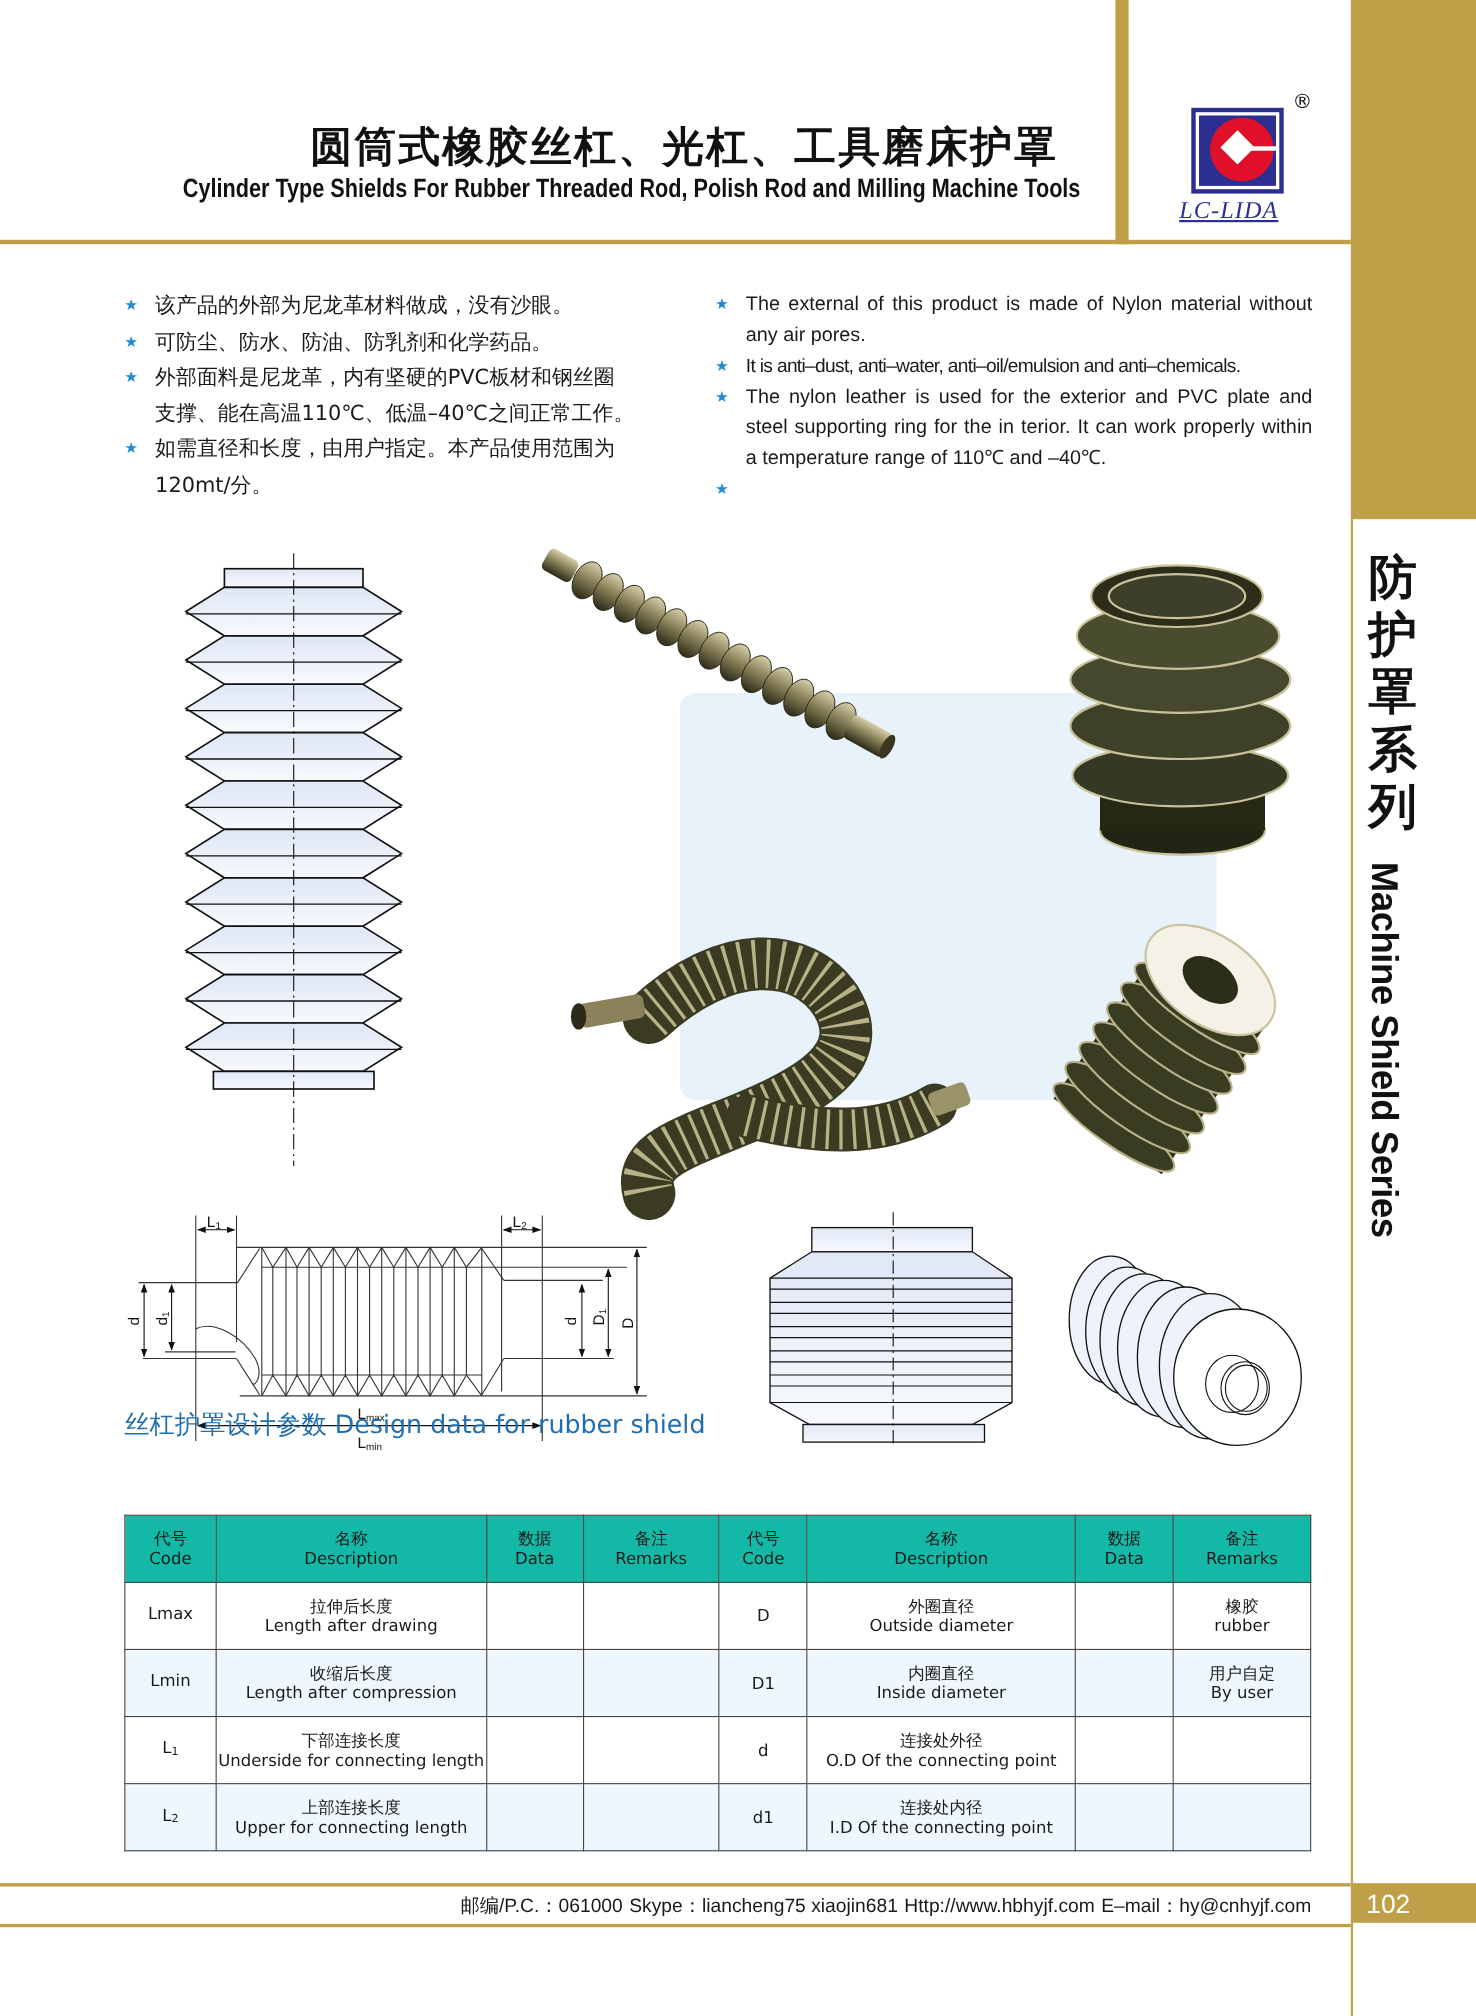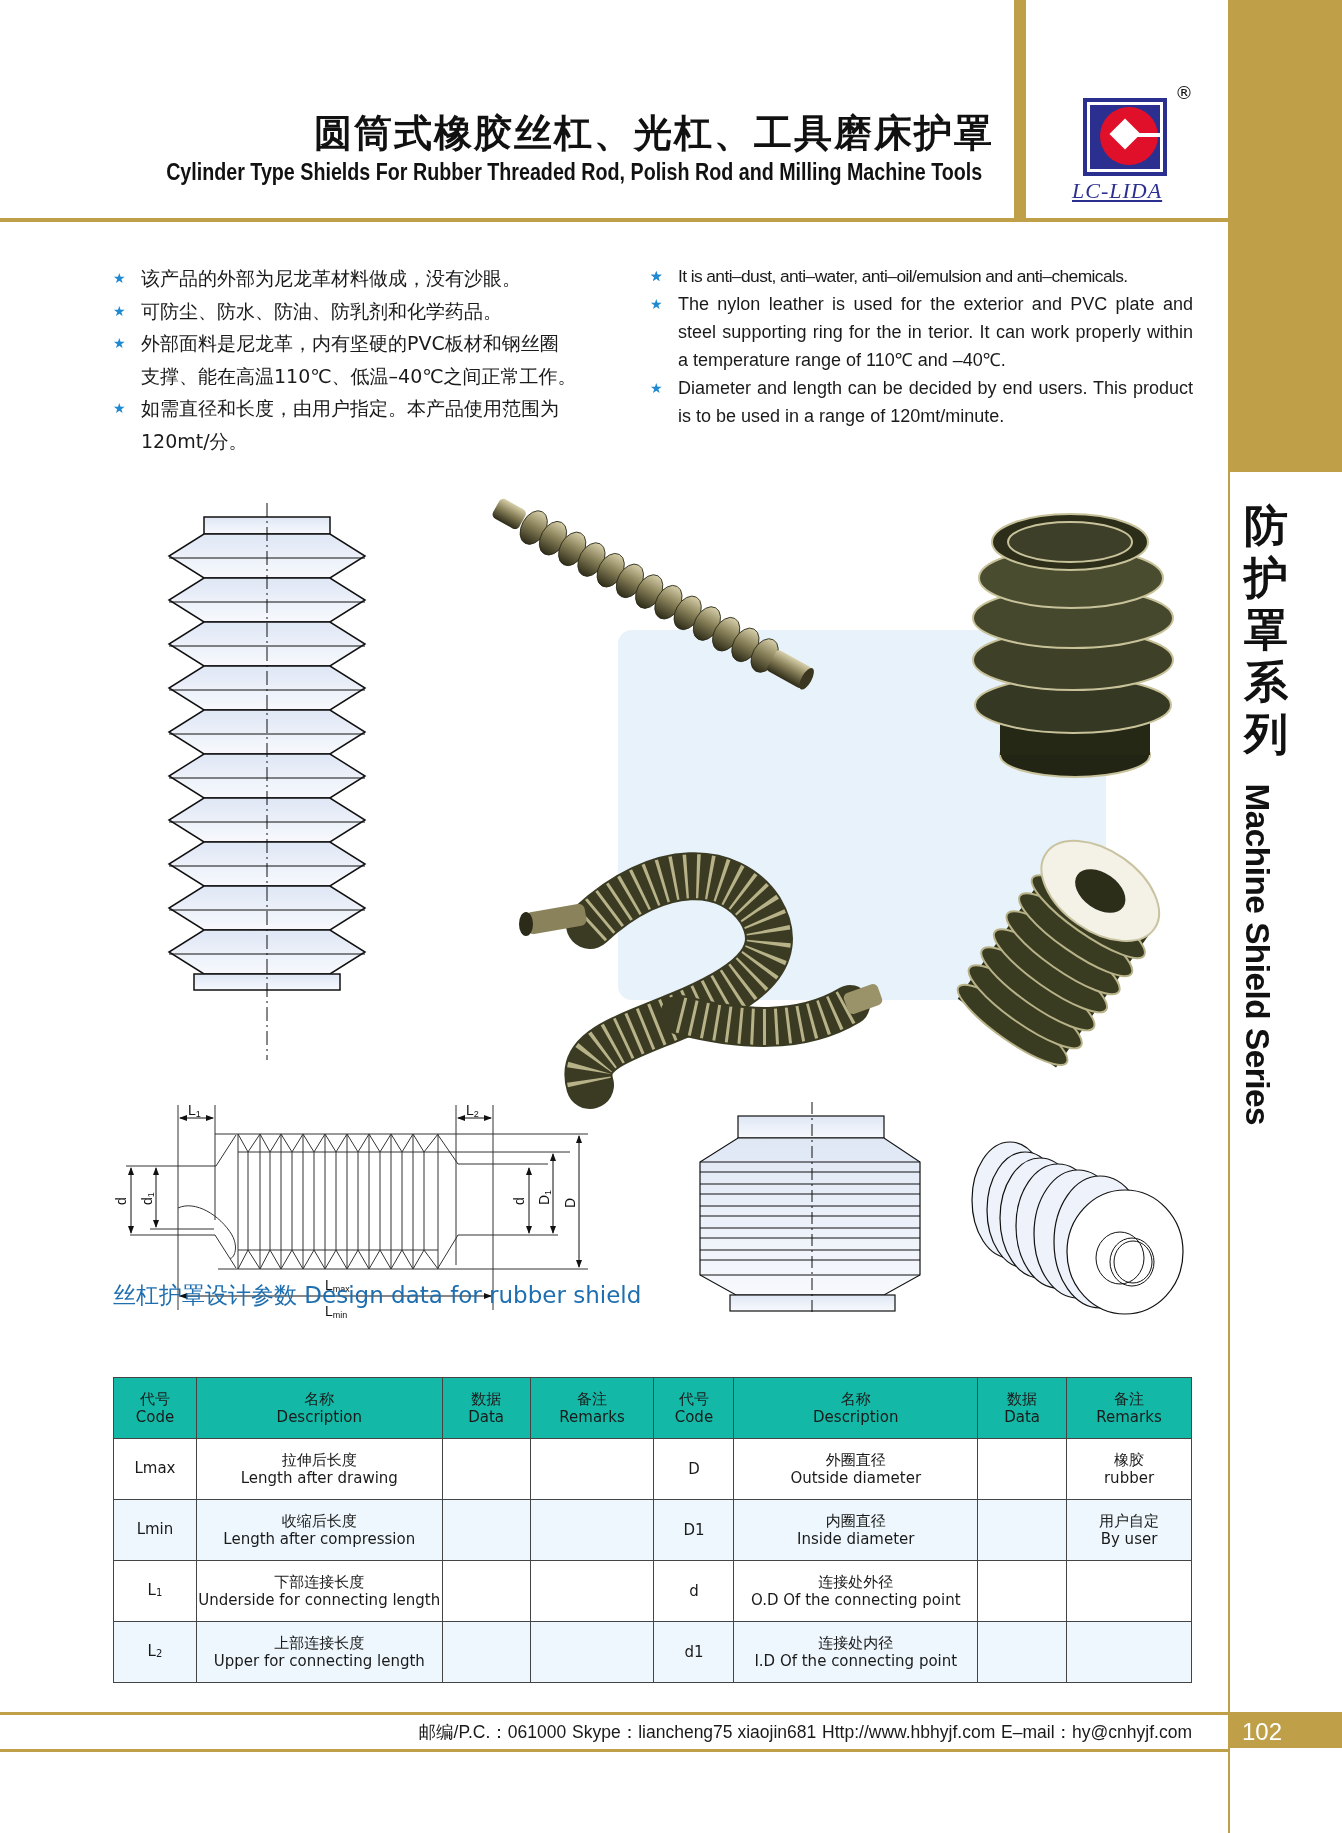--- a/index.html
+++ b/index.html
@@ -8,21 +8,21 @@
 
   .gold { background: #bfa048; }
   .abs { position: absolute; }
 
   
   #hdr-stripe { left: 1014px; top: 0; width: 12px; height: 222px; }
   #hdr-rule { left: 0; top: 218px; width: 1228px; height: 4px; }
   #side-block { left: 1228px; top: 0; width: 114px; height: 472px; }
   #side-line { left: 1228px; top: 472px; width: 2px; height: 1361px; }
 
-  #title-cn { right: 348px; top: 108px; font-size: 38px; font-weight: bold; letter-spacing: 2px; color: #111; white-space: nowrap; font-family: Liberation Serif, serif; }
+  #title-cn { right: 380px; top: 108px; font-size: 38px; font-weight: bold; letter-spacing: 2px; color: #111; white-space: nowrap; font-family: Liberation Serif, serif; }
   #title-en { right: 360px; top: 158px; font-size: 24px; font-weight: bold; color: #111; white-space: nowrap; font-family: "Liberation Sans", sans-serif; transform: scaleX(0.82); transform-origin: right center; }
 
   #logo { left: 1083px; top: 98px; width: 84px; height: 78px; border: 4px solid #2b2f8f; background: #fff; padding: 3px; }
   #logo .inner { width: 100%; height: 100%; background: #2b2f8f; position: relative; overflow: hidden; }
   #logo .circle { position: absolute; left: 10px; top: 2px; width: 58px; height: 58px; border-radius: 50%; background: #e0102a; }
   #logo .diamond { position: absolute; left: 24px; top: 18px; width: 22px; height: 22px; background: #fff; transform: rotate(45deg); }
   #logo .slot { position: absolute; left: 42px; top: 28px; width: 30px; height: 4px; background: #fff; }
   #logo-reg { left: 1175px; top: 82px; font-size: 18px; color: #111; }
   #logo-text { left: 1072px; top: 178px; font-size: 22px; font-style: italic; color: #2b2f8f; font-family: "Liberation Serif", serif; letter-spacing: 1px; text-decoration: underline; }
 
@@ -82,24 +82,24 @@
 <div id="logo-text" class="abs">LC-LIDA</div>
 
 <ul id="bullets-cn" class="abs bullets">
   <li><span class="star">★</span><span>该产品的外部为尼龙革材料做成，没有沙眼。</span></li>
   <li><span class="star">★</span><span>可防尘、防水、防油、防乳剂和化学药品。</span></li>
   <li><span class="star">★</span><span>外部面料是尼龙革，内有坚硬的PVC板材和钢丝圈</span><br><span>支撑、能在高温110℃、低温–40℃之间正常工作。</span></li>
   <li><span class="star">★</span><span>如需直径和长度，由用户指定。本产品使用范围为</span><br><span>120mt/分。</span></li>
 </ul>
 
 <ul id="bullets-en" class="abs bullets">
-  <li><span class="star">★</span></li>
+  <li><span class="star">★</span><span>The external of this product is made of Nylon material without any air pores.</span></li>
   <li class="narrow"><span class="star">★</span><span>It is anti–dust, anti–water, anti–oil/emulsion and anti–chemicals.</span></li>
   <li><span class="star">★</span><span>The nylon leather is used for the exterior and PVC plate and steel supporting ring for the in terior. It can work properly within a temperature range of 110℃ and –40℃.</span></li>
-  <li><span class="star">★</span><span>Diameter and length can be decided by end users. This product is to be used in a range of 120mt/minute.</span></li>
+  <li><span class="star">★</span></li>
 </ul>
 
 <div id="side-cn" class="abs">
   <div>防</div>
   <div>护</div>
   <div>罩</div>
   <div>系</div>
   <div>列</div>
 </div>
 <div id="side-en" class="abs">Machine Shield Series</div>

